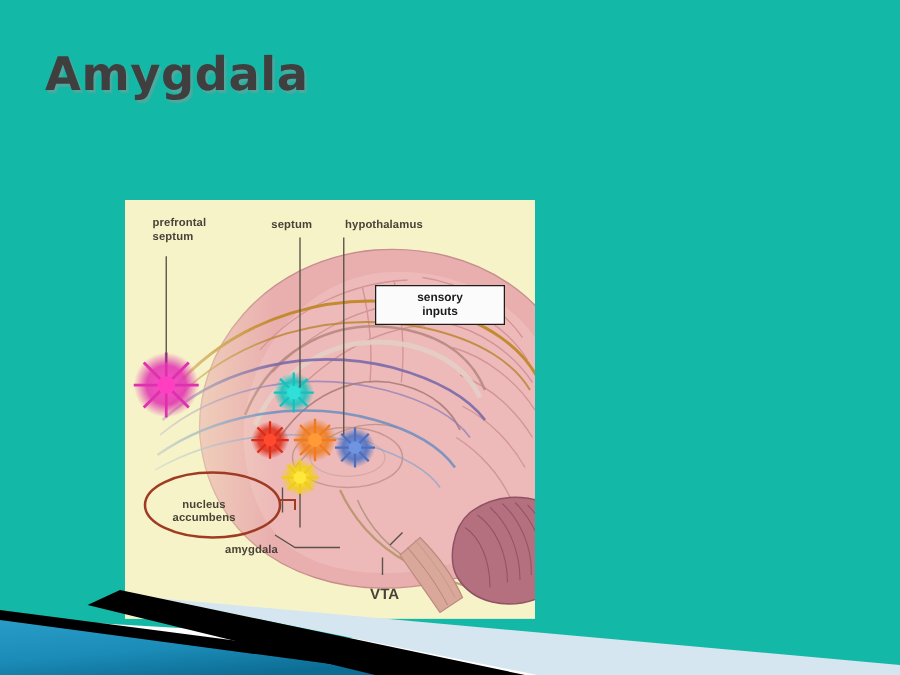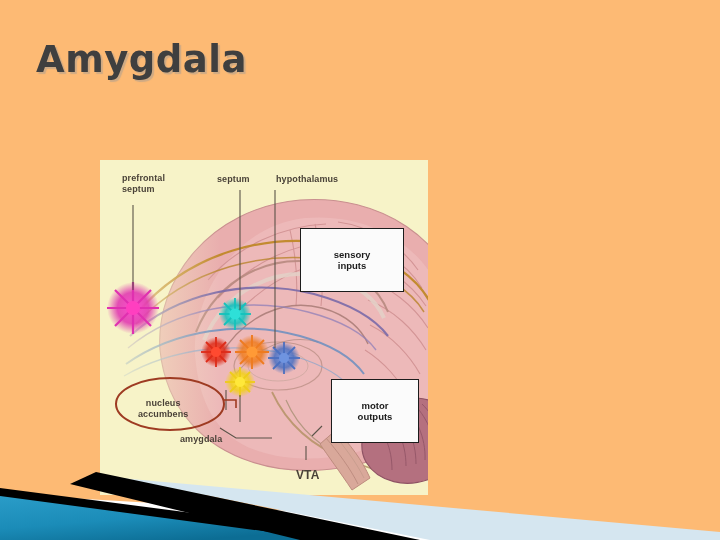--- a/index.html
+++ b/index.html
@@ -1,20 +1,20 @@
 <!DOCTYPE html>
 <html><head>
 <meta charset="utf-8">
 <style>
   html,body{margin:0;padding:0;}
   body{
     width:720px;height:540px;background:#ffffff;overflow:hidden;position:relative;
     font-family:"Liberation Sans",sans-serif;
   }
-  #slide{position:absolute;inset:0;width:720px;height:540px;overflow:hidden;background:#fdba74;}
+  #slide{position:absolute;inset:0;width:720px;height:540px;overflow:hidden;background:#14b8a6;}
 
   
   #title{
     position:absolute;left:36px;top:38px;
     font-size:37px;font-weight:700;color:#3f3f3f;
     letter-spacing:0.5px;
     text-shadow:2px 2px 1px rgba(150,150,150,0.45);
     font-family:"DejaVu Sans","Liberation Sans",sans-serif;
     white-space:nowrap;
   }
@@ -31,21 +31,21 @@
     position:absolute;
     font-family:"Liberation Sans",sans-serif;
     font-size:9px;color:#4a4238;font-weight:600;
     line-height:11px;white-space:nowrap;
     letter-spacing:0.1px;
   }
   .fig-box{
     position:absolute;background:#fbfbfb;border:1.6px solid #1c1c1c;
     font-family:"Liberation Sans",sans-serif;
     font-size:9.5px;color:#1b1b1b;font-weight:600;text-align:center;
-    line-height:11px;padding:20px 8px;
+    line-height:11px;padding:4px 8px;
   }
 
   
   #deco{position:absolute;left:0;bottom:0;width:720px;height:70px;}
 </style>
 </head>
 <body>
 
 <div id="slide">
 
@@ -261,24 +261,20 @@
 
     <div class="fig-label" style="left:80px;top:274px;">amygdala</div>
 
     <div class="fig-label" style="left:196px;top:310px;font-size:12px;">VTA</div>
 
     <div class="fig-box" style="left:200px;top:68px;width:86px;">
       <span>sensory</span><br>
       <span>inputs</span>
     </div>
 
-    <div class="fig-box" style="left:231px;top:219px;width:70px;">
-      <span>motor</span><br>
-      <span>outputs</span>
-    </div>
   </div>
 
   <svg id="deco" viewBox="0 0 720 70" preserveAspectRatio="none">
     <defs>
       <linearGradient id="blueGrad" x1="0" y1="0" x2="0.6" y2="1">
         <stop offset="0%" stop-color="#2a9cc8"></stop>
         <stop offset="55%" stop-color="#1b8cb8"></stop>
         <stop offset="100%" stop-color="#0c6d94"></stop>
       </linearGradient>
     </defs>

